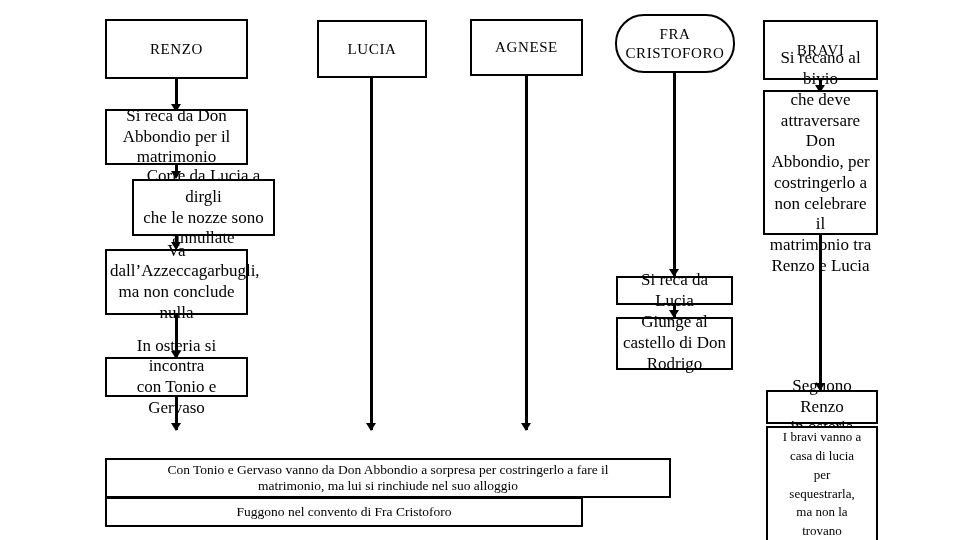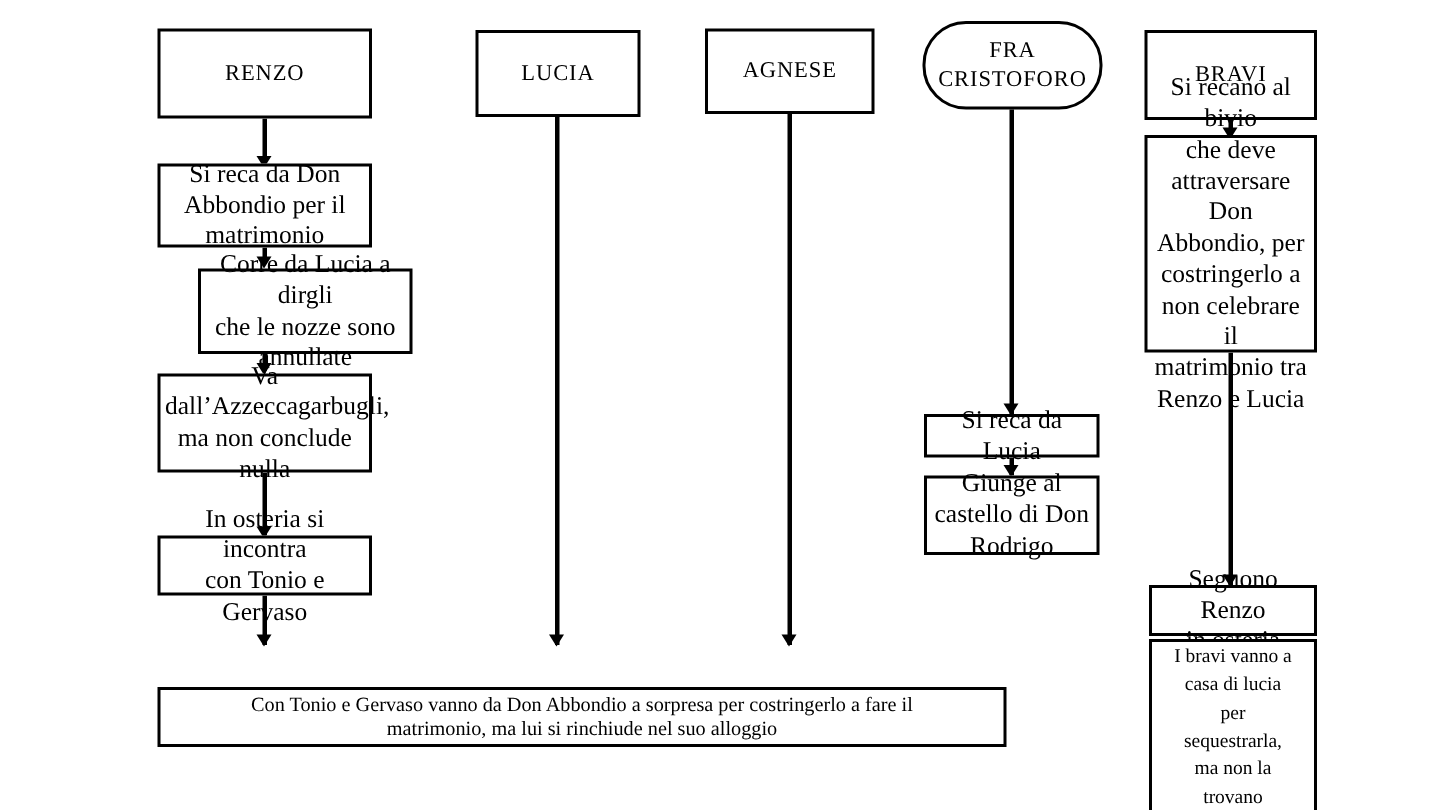--- a/index.html
+++ b/index.html
@@ -182,14 +182,17 @@
 sequestrarla,
 ma non la
 trovano</span>
   </div>
 
   <div class="node wide-node" style="left:105px; top:430px; width:566px; height:40px;margin-top:28px;">
     <span class="node-text">Con Tonio e Gervaso vanno da Don Abbondio a sorpresa per costringerlo a fare il
 matrimonio, ma lui si rinchiude nel suo alloggio</span>
   </div>
 
+  <div class="node wide-node" style="left:105px; top:497px; width:478px; height:30px;">
+    <span class="node-text">Fuggono nel convento di Fra Cristoforo</span>
+  </div>
 
 </div>
 
 </body></html>

